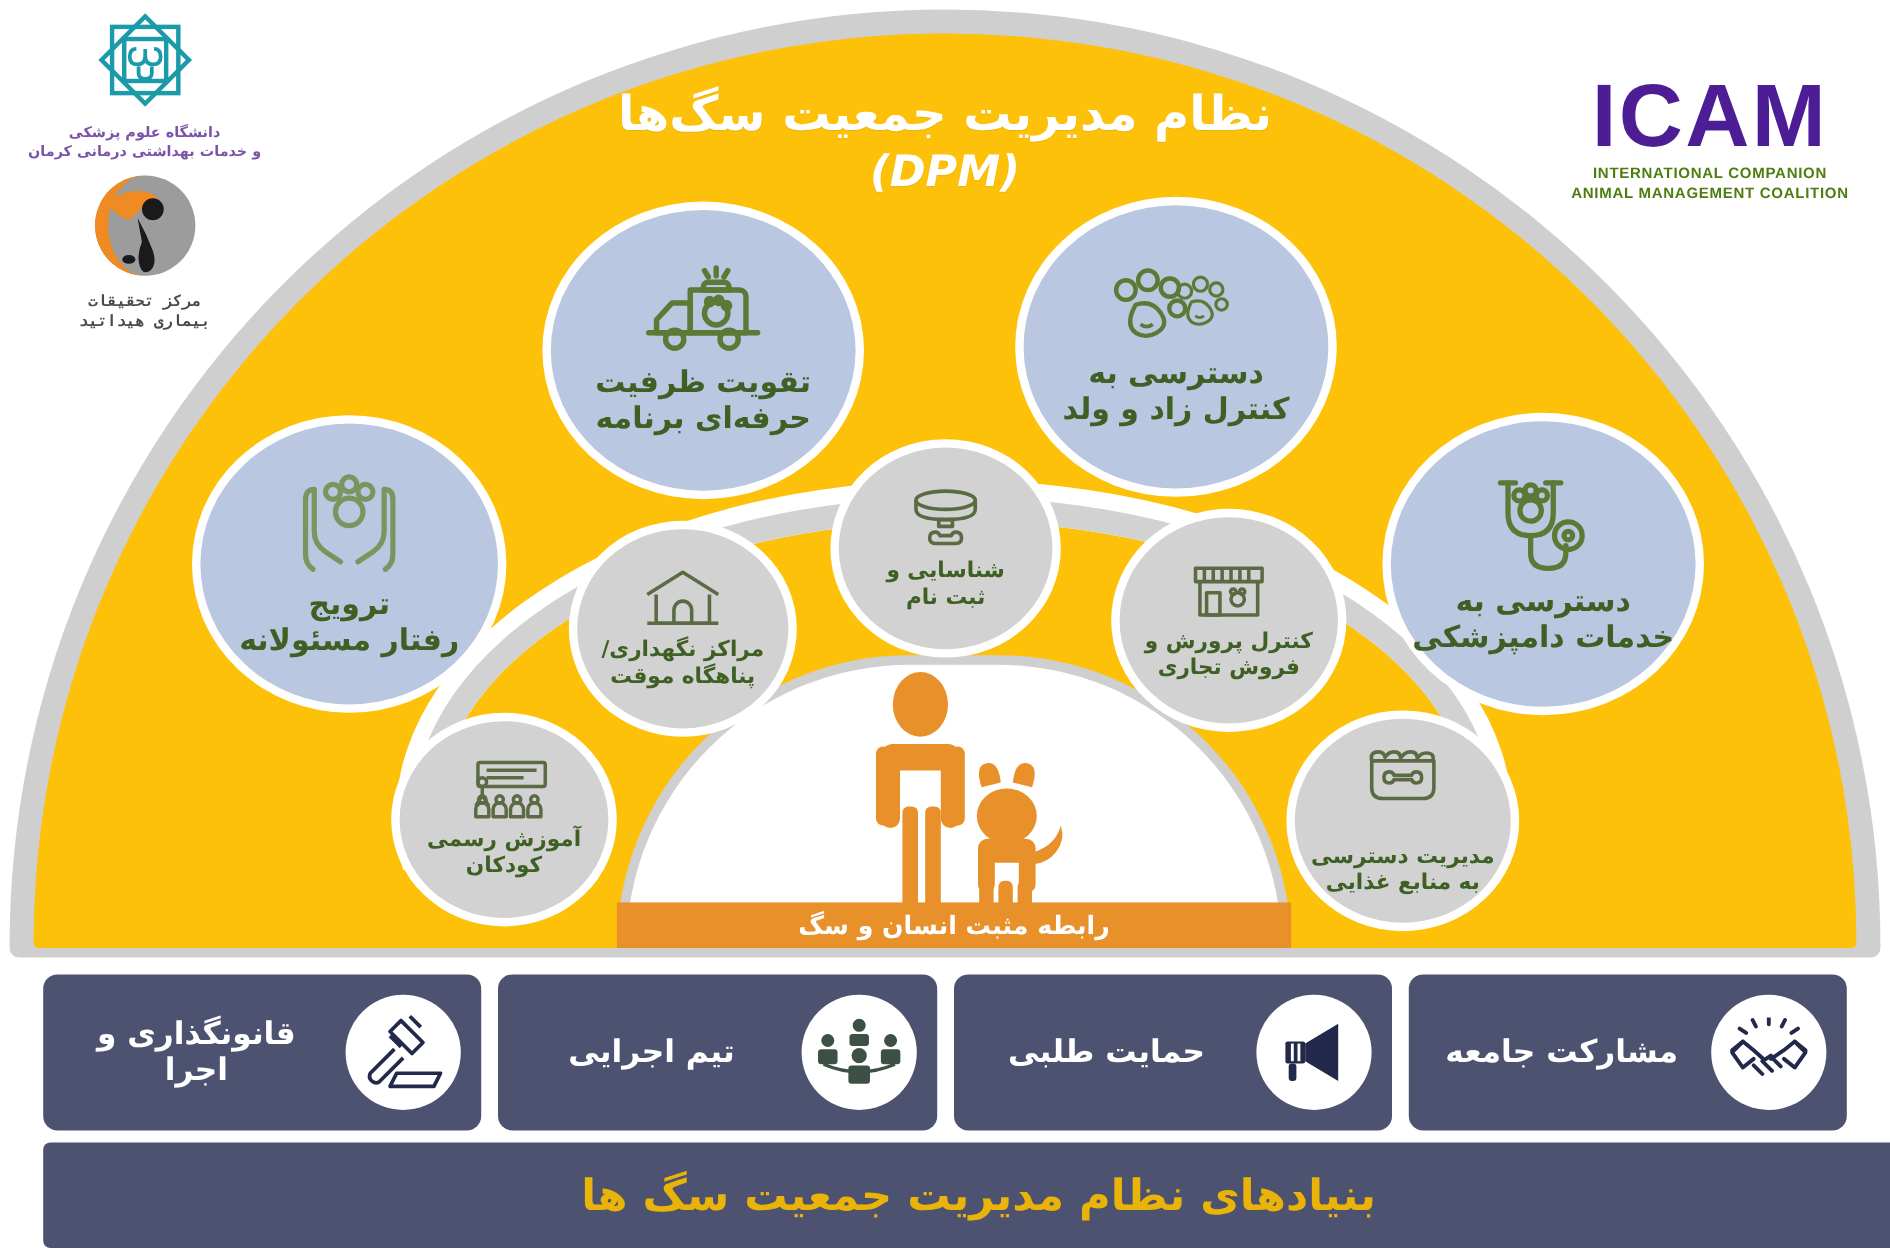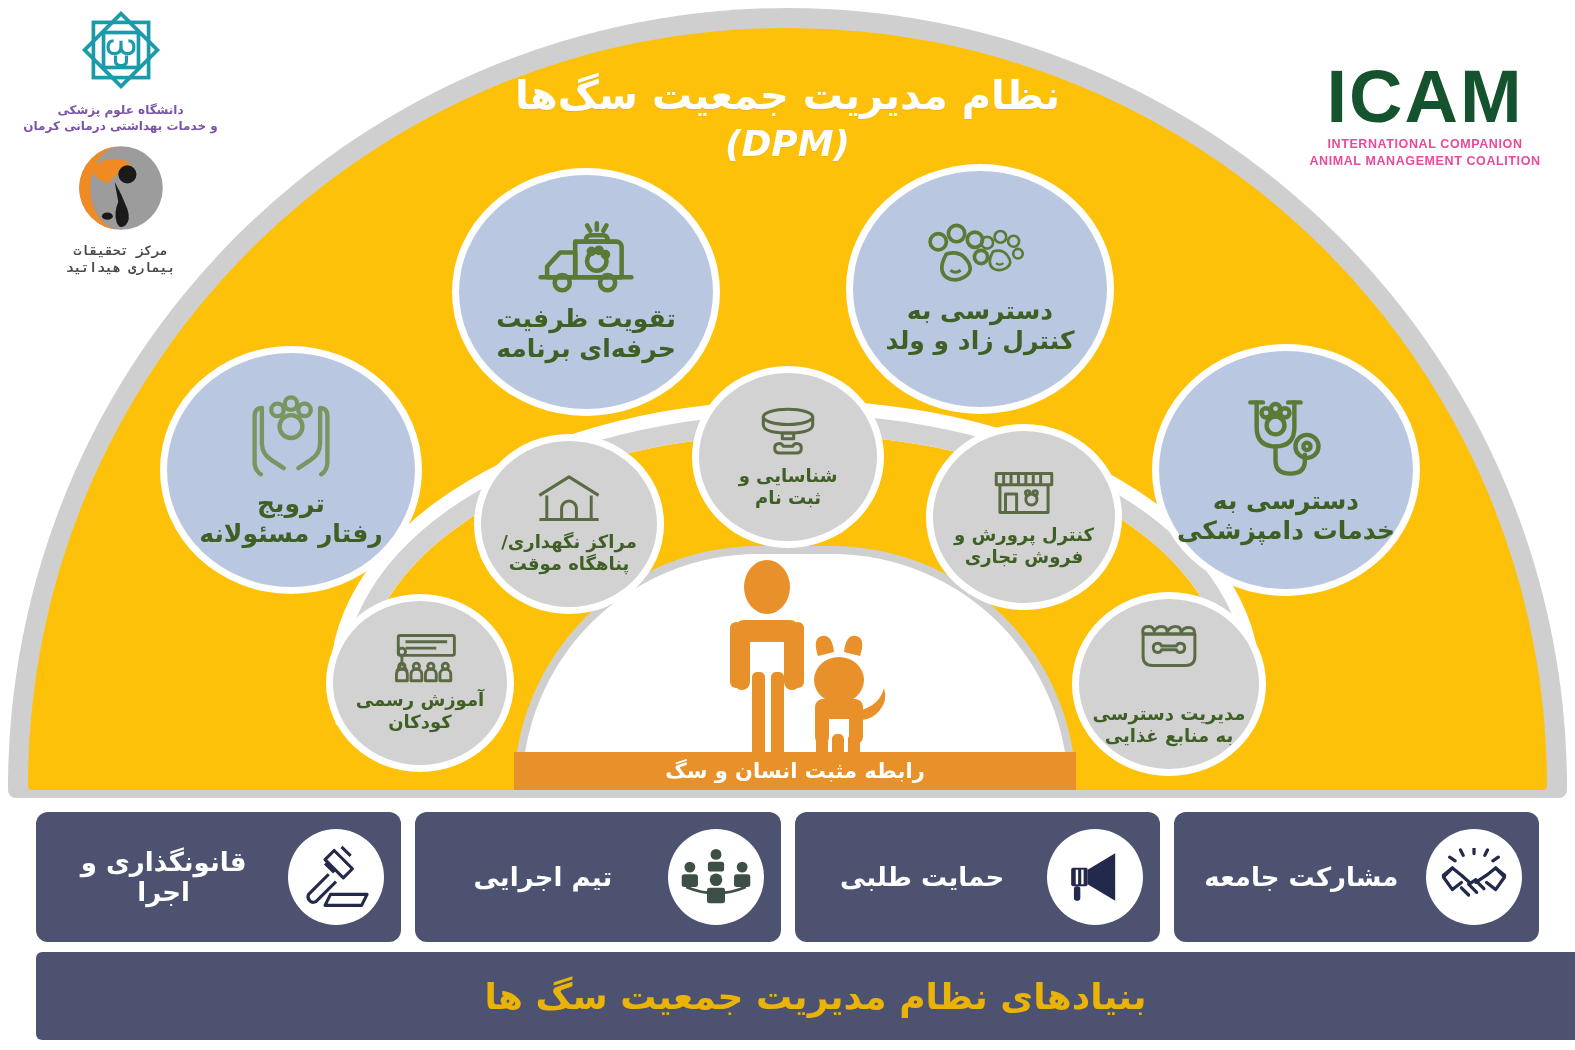--- a/index.html
+++ b/index.html
@@ -112,23 +112,23 @@
     color:#eab308;font-size:36px;font-weight:bold;letter-spacing:.4px;
   }
 
   
   .logo-left{position:absolute;left:18px;top:4px;width:205px;height:290px;
              display:flex;flex-direction:column;align-items:center;}
   .logo-left .uni-txt{color:#7b53a8;font-size:12px;font-weight:bold;line-height:1.35;text-align:center;margin-top:2px;}
   .logo-left .cen-txt{color:#4a4a4a;font-size:13px;font-weight:bold;line-height:1.3;text-align:center;margin-top:2px;font-family:Liberation Mono, monospace;}
 
   .logo-icam{position:absolute;right:16px;top:62px;width:268px;text-align:center;}
-  .logo-icam .icam-word{color:#14532d;font-size:74px;font-weight:bold;letter-spacing:2px;line-height:.95;
+  .logo-icam .icam-word{color:#4c1d95;font-size:74px;font-weight:bold;letter-spacing:2px;line-height:.95;
                         font-family:"Liberation Sans",sans-serif;direction:ltr;}
-  .logo-icam .icam-sub{color:#ec4899;font-size:12.5px;font-weight:bold;letter-spacing:.6px;line-height:1.3;
+  .logo-icam .icam-sub{color:#4d7c0f;font-size:12.5px;font-weight:bold;letter-spacing:.6px;line-height:1.3;
                        margin-top:4px;direction:ltr;font-family:"Liberation Sans",sans-serif;}
 </style>
 </head>
 <body>
 
 <div class="stage">
 
   <div class="dome-outer"></div>
   <div class="dome-inner"></div>
 

